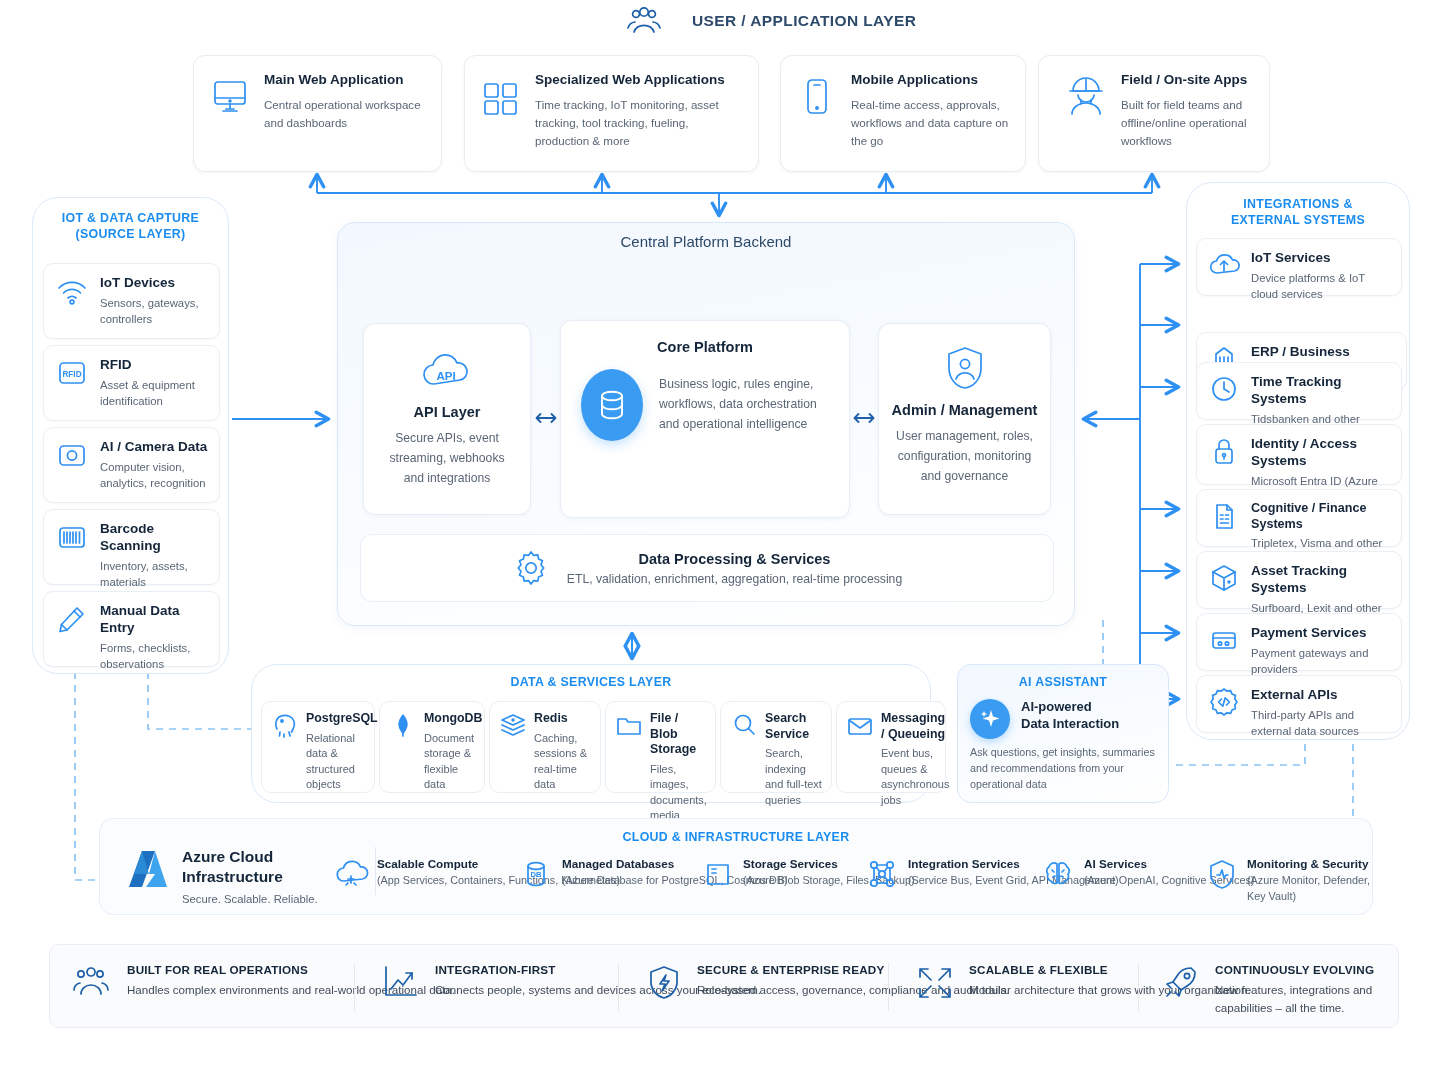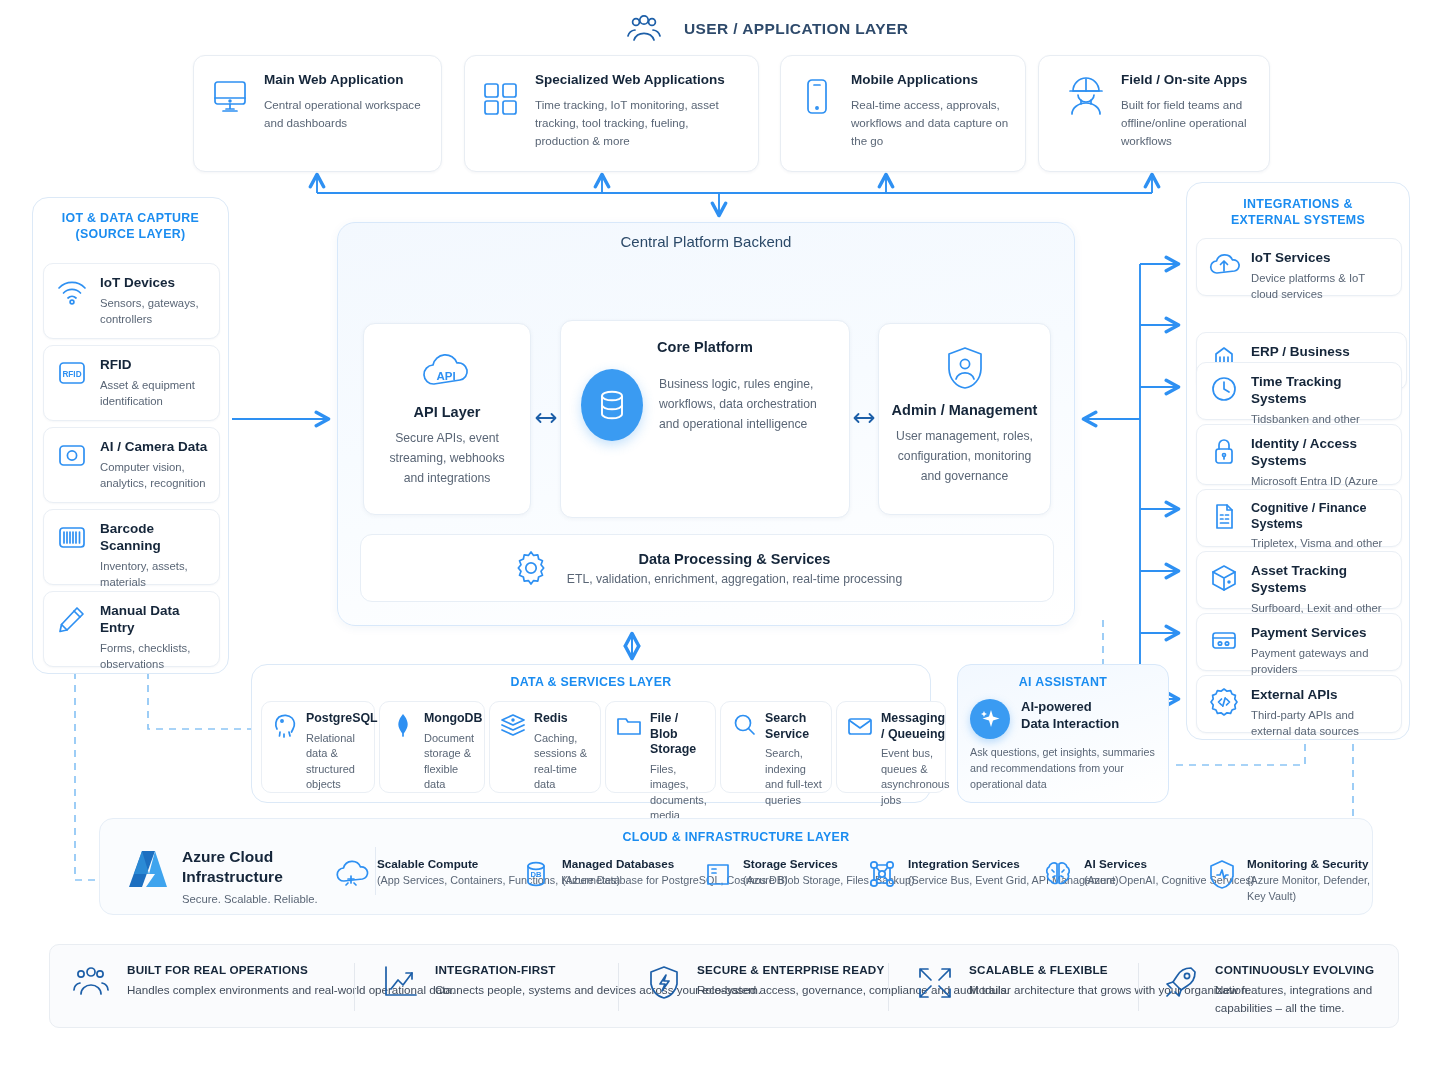--- a/index.html
+++ b/index.html
@@ -16,36 +16,36 @@
   
   .card {
     background: #ffffff;
     border: 1px solid #e8edf3;
     border-radius: 12px;
     box-shadow: 0 1px 3px rgba(30,60,100,.05);
   }
   .panel {
     background: #ffffff;
     border: 1px solid #dce9f7;
-    border-radius: 16px;
+    border-radius: 26px;
   }
 
   .title-sm { font-size: 13.5px; font-weight: bold; color: #15263a; line-height: 1.25; }
   .desc { font-size: 11.6px; color: #5a6676; line-height: 1.55; }
   .sect-label {
     font-size: 12.4px; font-weight: bold; color: #1a8cf0;
     letter-spacing: .3px; text-align: center; line-height: 1.3;
   }
 
   svg { display: block; overflow: visible; }
   .ic { stroke: #2e90f2; stroke-width: 1.7; fill: none; stroke-linecap: round; stroke-linejoin: round; }
   .ic-d { stroke: #1d5fa8; stroke-width: 1.7; fill: none; stroke-linecap: round; stroke-linejoin: round; }
 
   
-  #hdr { left: 624px; top: 14px; display: flex; align-items: center; gap: 20px; }
+  #hdr { left: 624px; top: 6px; display: flex; align-items: center; gap: 28px; }
   #hdr .t { font-size: 15.5px; font-weight: bold; color: #2e4a6b; letter-spacing: .4px; }
 
   
   .appcard { height: 117px; padding: 14px 14px 0 14px; display: flex; gap: 12px; }
   .appcard .ib { flex: 0 0 auto; padding-top: 4px; }
   .appcard .tx { padding-top: 2px; }
   .appcard .title-sm { margin-bottom: 7px; }
 
   
   .litem {

